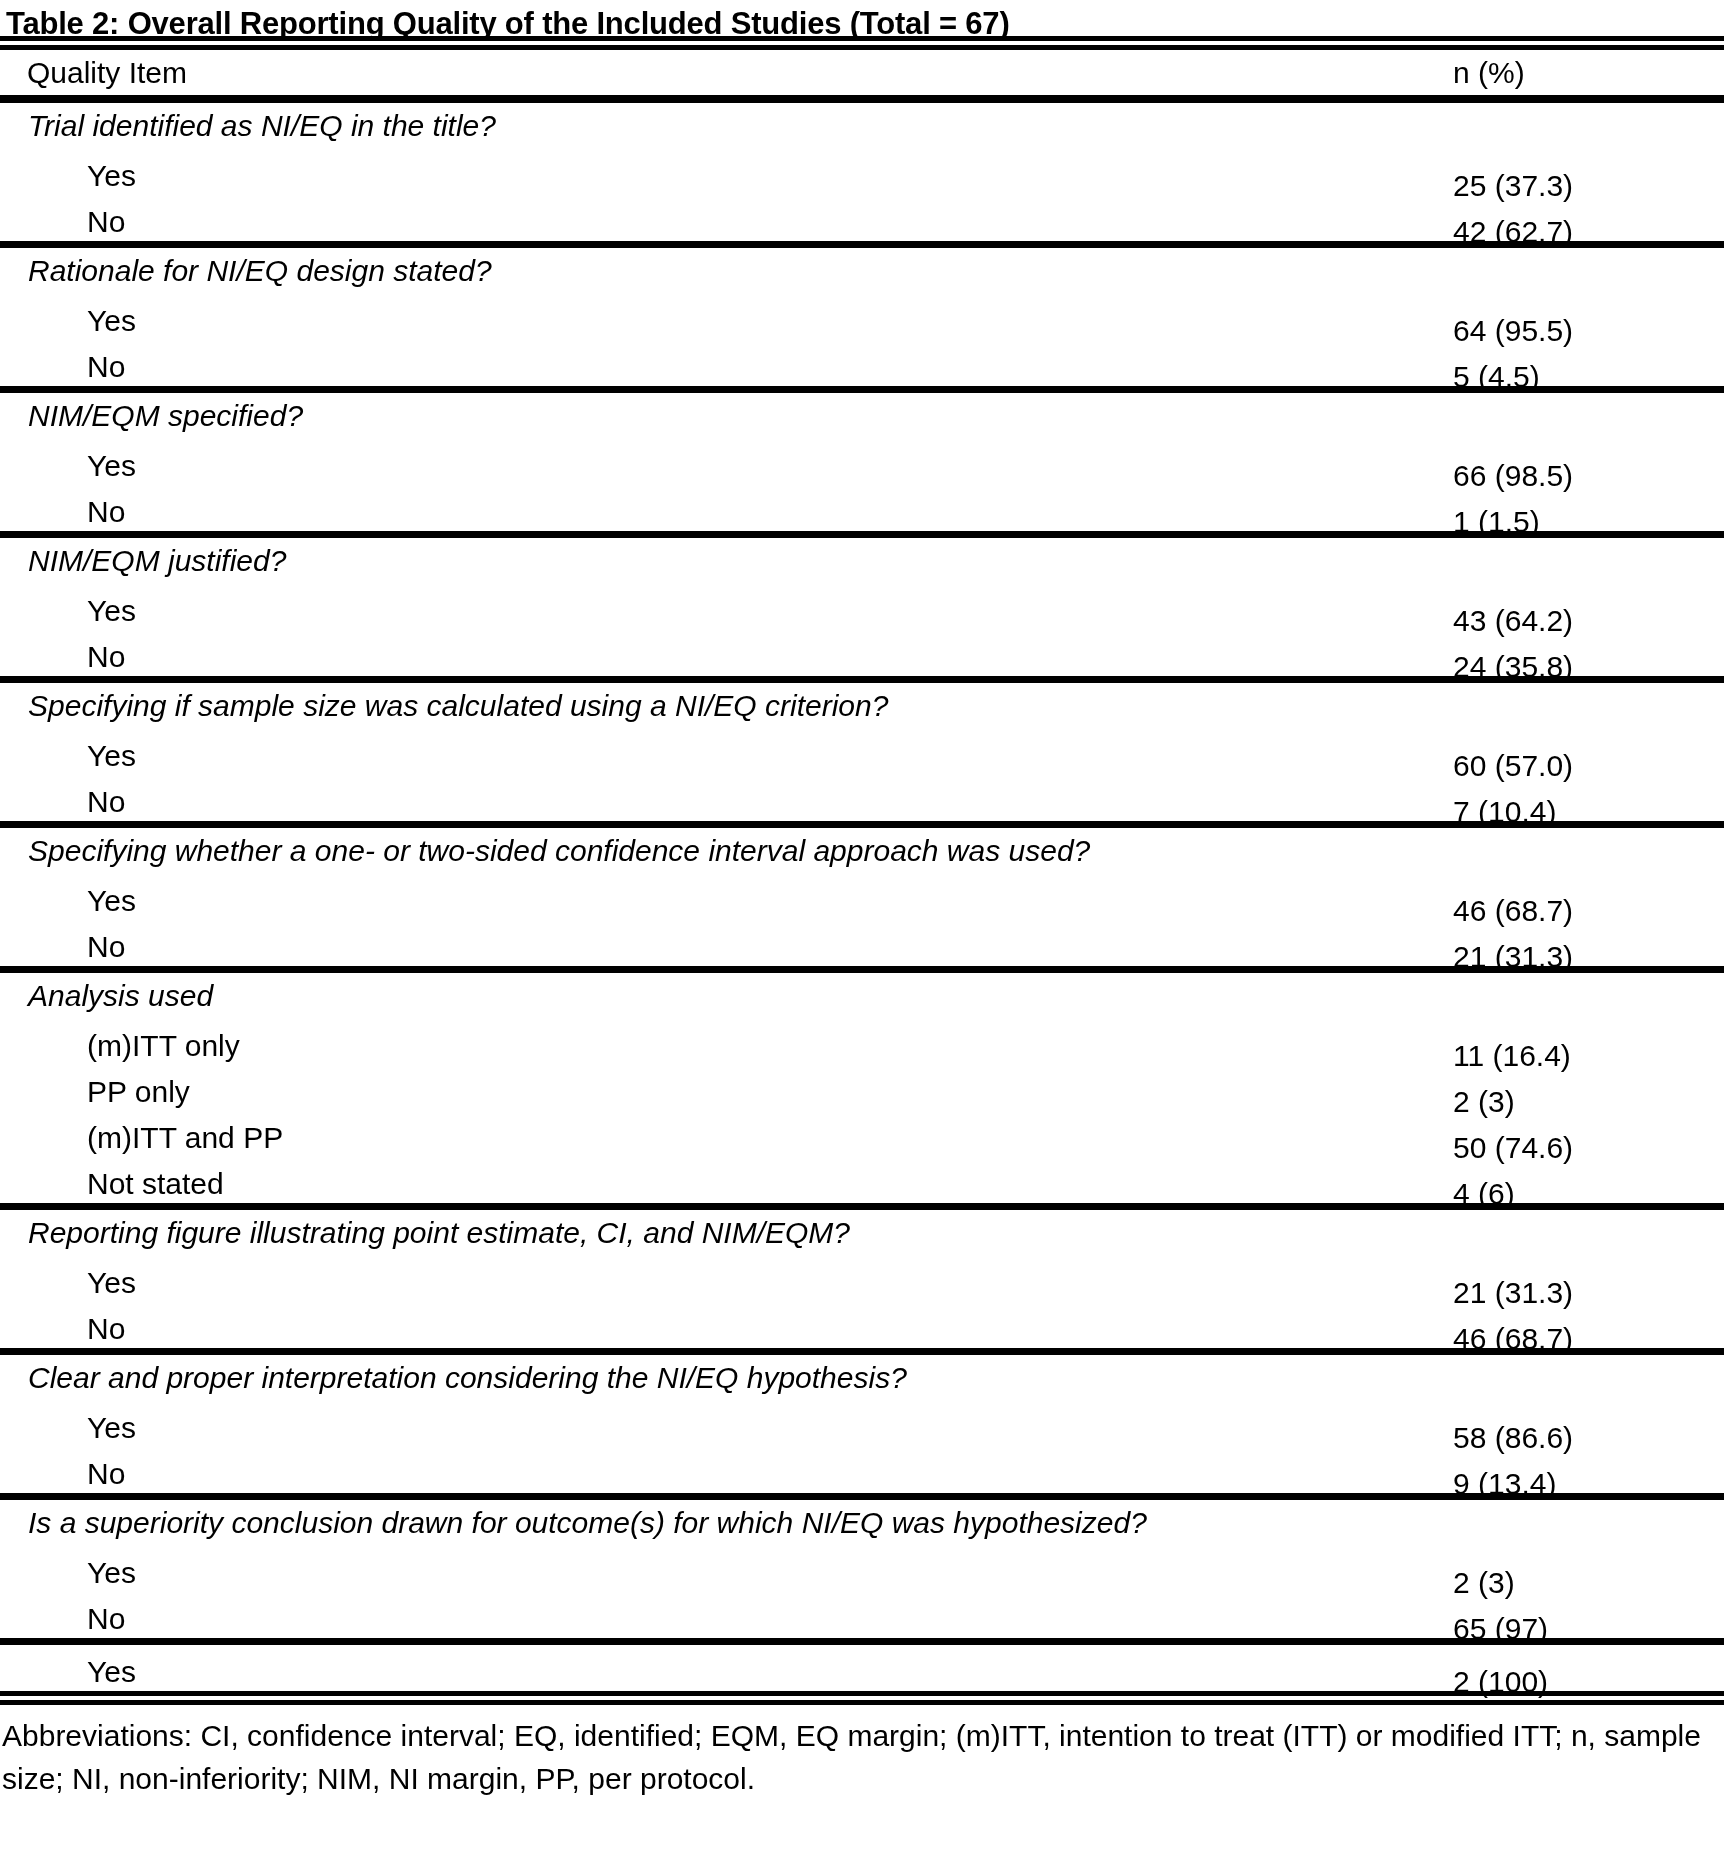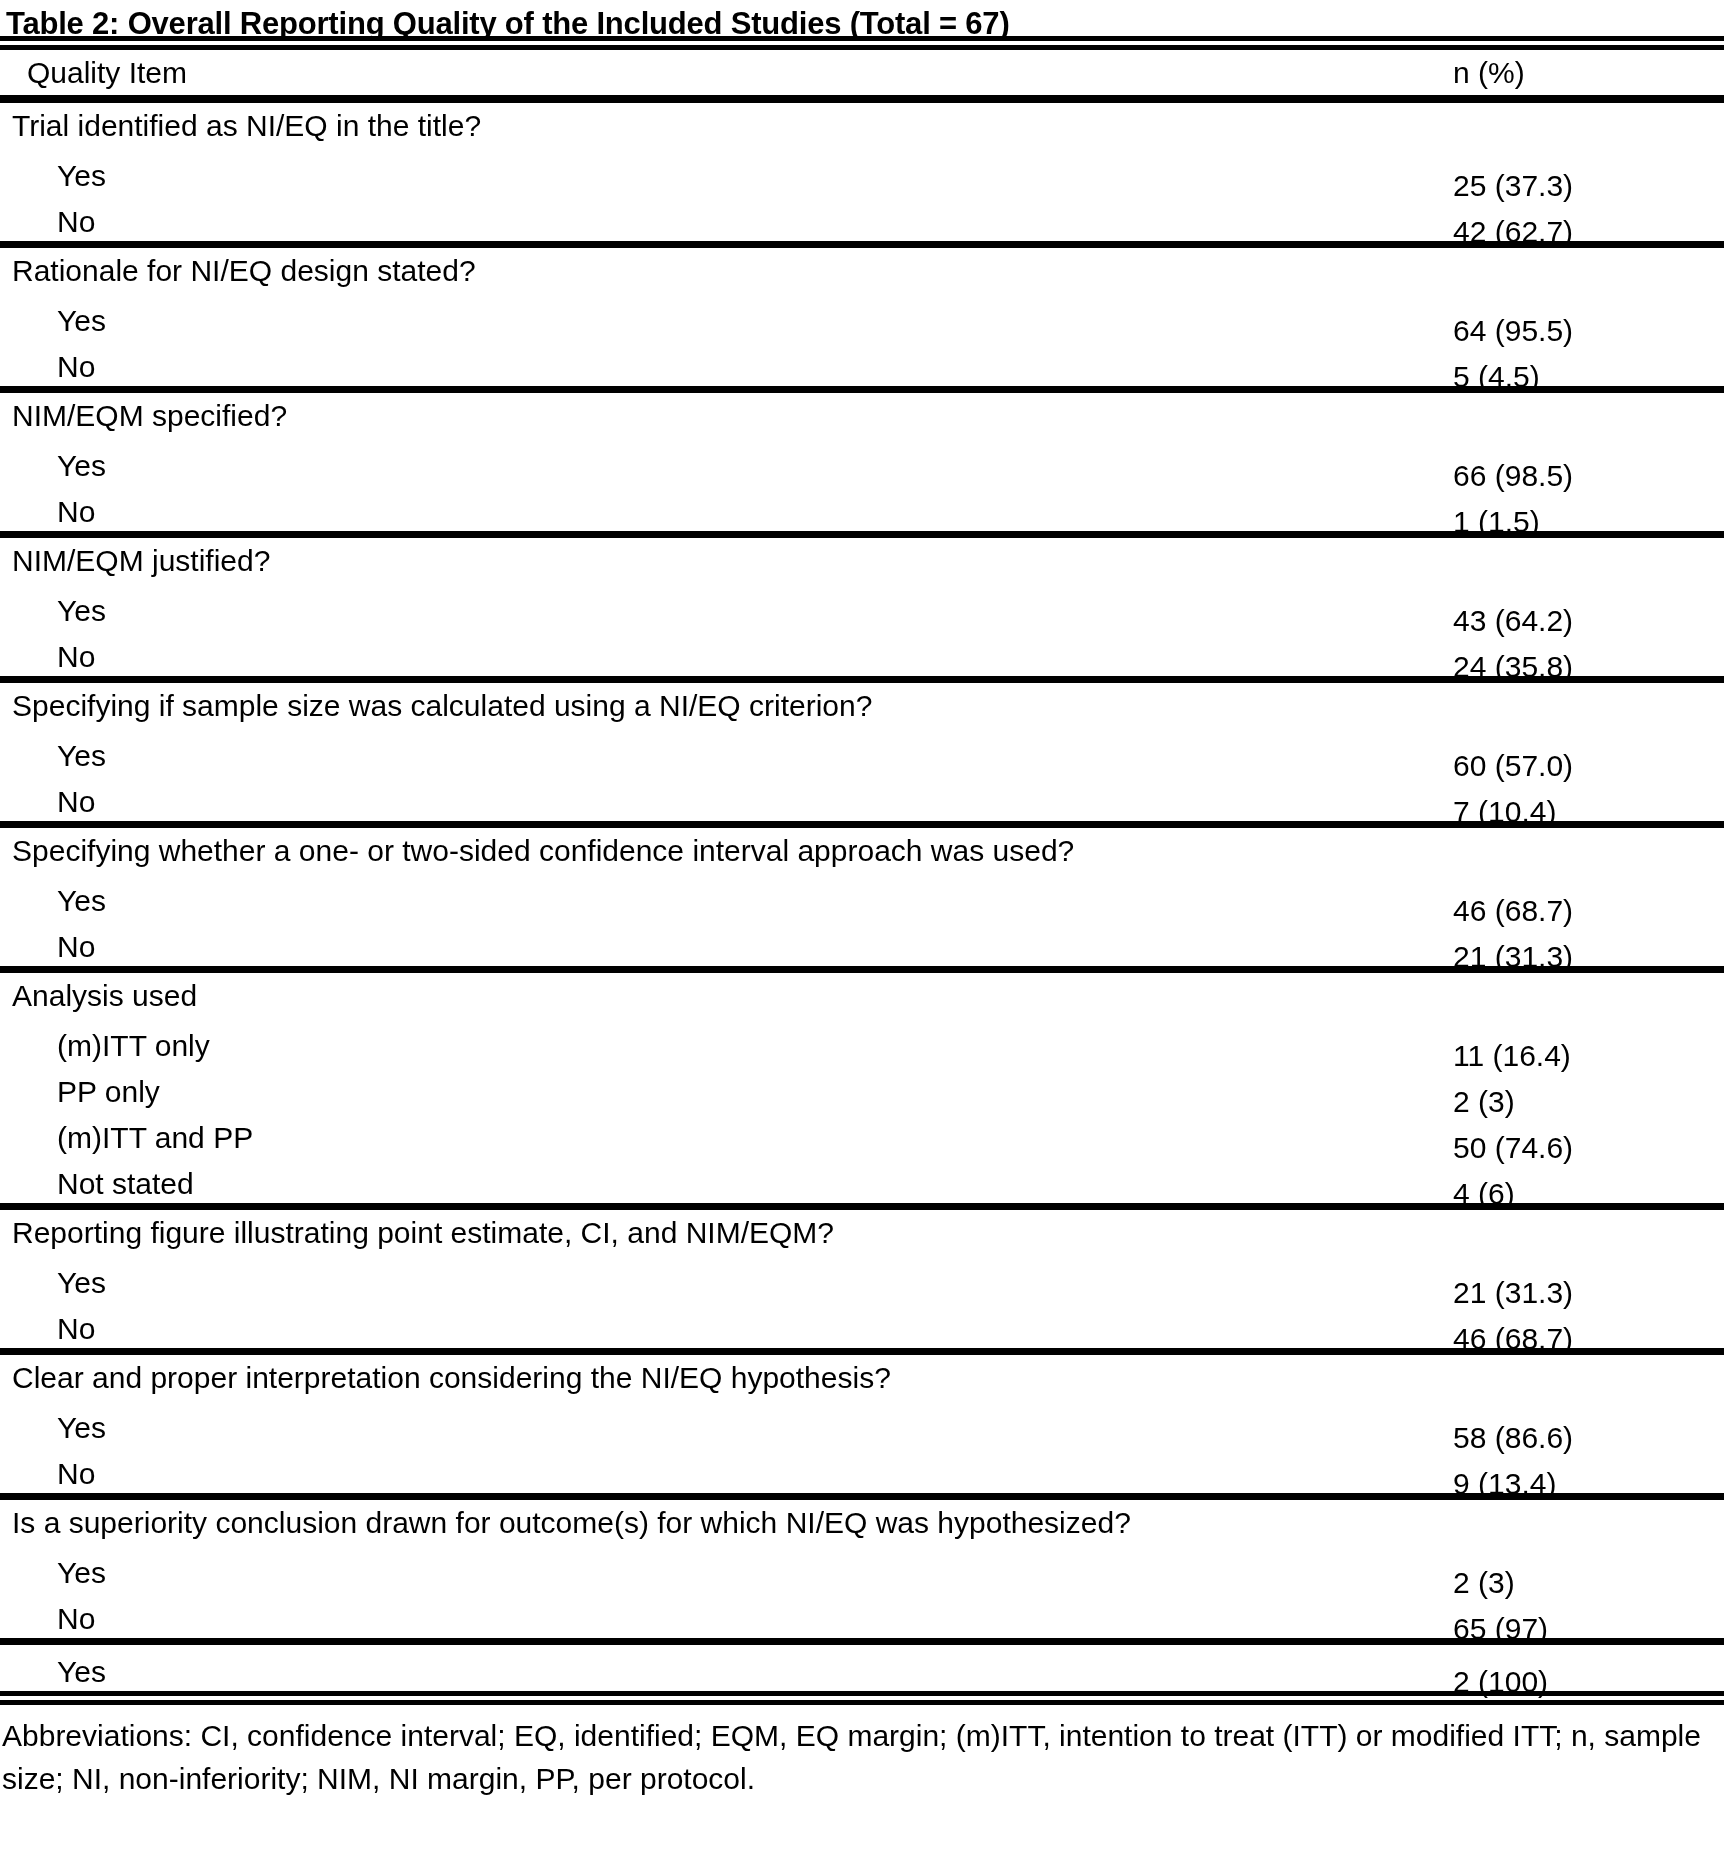--- a/index.html
+++ b/index.html
@@ -31,31 +31,32 @@
     align-items: center;
     font-size: 30px;
   }
   .header-item { padding-left: 27px; }
   .thick-rule { height: 8px; background: #000; }
   .q-row {
     height: 46px;
     display: flex;
     align-items: center;
     font-size: 30px;
-    padding-left: 12px;
+    padding-left: 28px;
     white-space: nowrap;
+    font-style: italic;
   }
   .a-row {
     height: 46px;
     display: grid;
     grid-template-columns: 1453px 1fr;
     align-items: center;
     font-size: 30px;
   }
-  .a-label { padding-left: 57px; white-space: nowrap; }
+  .a-label { padding-left: 87px; white-space: nowrap; }
   .a-value { white-space: nowrap; margin-top: 20px; }
   .rule { height: 7px; background: #000; }
   .footnote {
     font-size: 30px;
     line-height: 43px;
     padding: 9px 18px 0 2px;
   }
 </style>
 </head>
 <body style="background: rgb(255, 255, 255); color: rgb(0, 0, 0);">

